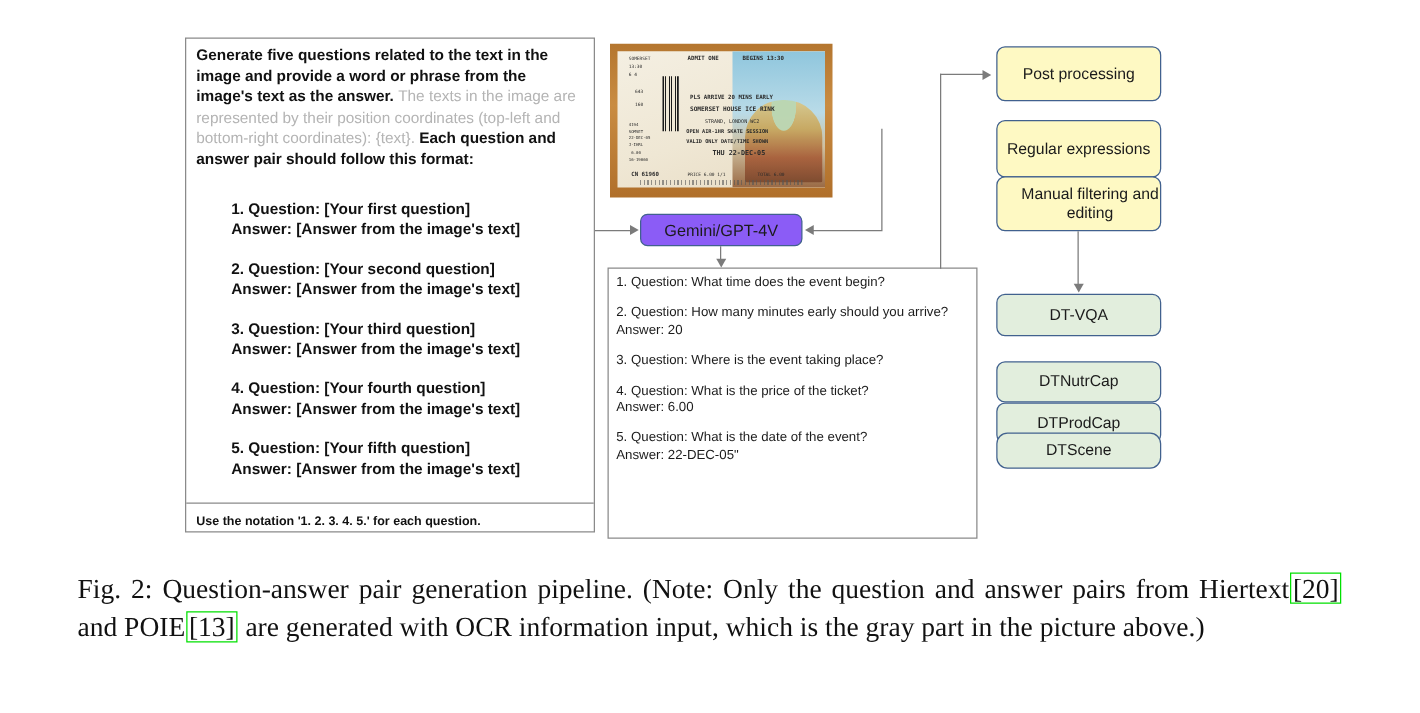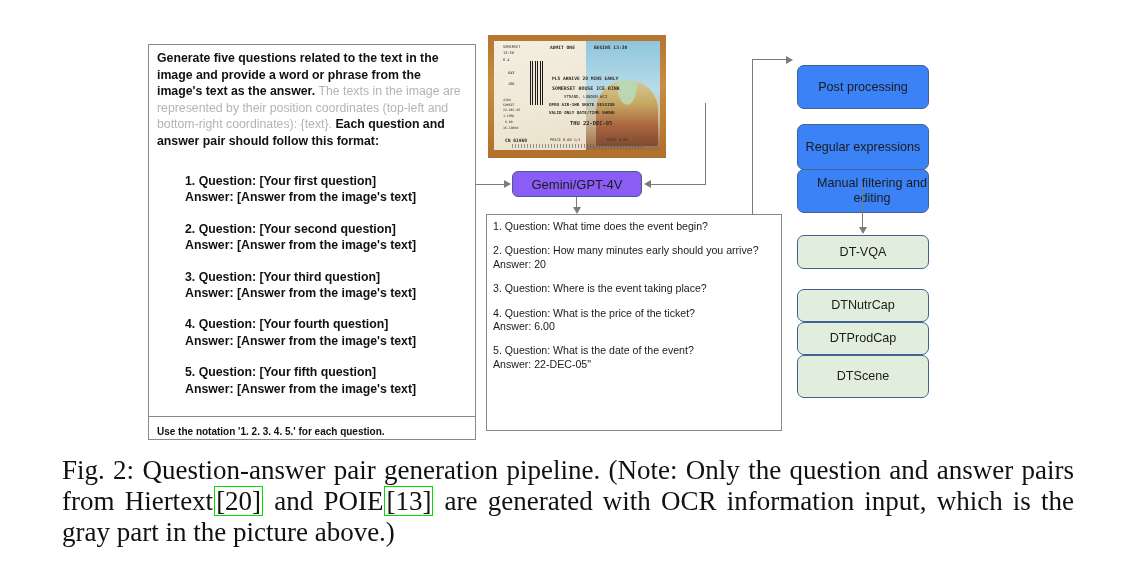--- a/index.html
+++ b/index.html
@@ -5,21 +5,21 @@
   html,body{margin:0;padding:0;}
   body{
     width:1136px;height:570px;background:#ffffff;
     font-family:"Liberation Sans", sans-serif;
     overflow:hidden;position:relative;
   }
   #figure{position:absolute;left:0;top:0;width:1136px;height:448px;}
 
   
   #prompt-box{
-    position:absolute;left:148px;top:44px;width:328px;height:396px;
+    position:absolute;left:148px;top:30px;width:328px;height:396px;
     border:1px solid #8a8a8a;background:#fff;box-sizing:border-box;
   }
   #prompt-intro{
     position:absolute;left:8px;top:5px;width:310px;
     font-size:12.3px;line-height:16.6px;color:#111;font-weight:600;
   }
   #prompt-intro .gray{color:#b4b4b4;font-weight:400;}
   #qa-template{
     position:absolute;left:36px;top:128px;width:290px;
     font-size:12.3px;line-height:16.4px;color:#111;font-weight:600;
@@ -86,35 +86,35 @@
   }
   .out-pair{margin-bottom:11px;}
 
   
   .rbox{
     position:absolute;box-sizing:border-box;
     border:1.2px solid #41618e;border-radius:7px;
     display:flex;align-items:center;justify-content:center;text-align:center;
     font-size:12.6px;color:#1b1b1b;line-height:15px;
   }
-  .blue{background:#3b82f6;margin-top:28px;}
+  .blue{background:#fef9c3;}
   .green{background:#e2eedd;}
 
   
   .ln{position:absolute;background:#7b7b7b;}
   .ah{position:absolute;width:0;height:0;}
   .ah-right{border-top:4px solid transparent;border-bottom:4px solid transparent;border-left:7px solid #7b7b7b;}
   .ah-left{border-top:4px solid transparent;border-bottom:4px solid transparent;border-right:7px solid #7b7b7b;}
   .ah-down{border-left:4px solid transparent;border-right:4px solid transparent;border-top:7px solid #7b7b7b;}
 
   
   #caption{
     position:absolute;left:62px;top:455px;width:1012px;
     font-family:"Liberation Serif", serif;
-    font-size:27px;line-height:31px;color:#111;text-align:justify;
+    font-size:22px;line-height:31px;color:#111;text-align:justify;
   }
   #caption .cref{
     border:1.6px solid #00e000;padding:0 1px;margin:0 1px;display:inline-block;line-height:1.05;
   }
 </style>
 </head>
 <body>
 
 <div id="figure">
 
@@ -230,21 +230,21 @@
   </div>
 
   <div class="rbox green" style="left:797px;top:289px;width:132px;height:33px;">
     <span>DTNutrCap</span>
   </div>
 
   <div class="rbox green" style="left:797px;top:322px;width:132px;height:33px;">
     <span>DTProdCap</span>
   </div>
 
-  <div class="rbox green" style="left:797px;top:355px;width:132px;height:43px;">
+  <div class="rbox green" style="left:797px;top:346px;width:132px;height:29px;border-radius:9px;">
     <span>DTScene</span>
   </div>
 
 
   <div class="ln" style="left:476px;top:183.5px;width:30px;height:1.4px;"></div>
   <div class="ah ah-right" style="left:504px;top:180px;"></div>
 
   <div class="ln" style="left:705px;top:103px;width:1.4px;height:81px;"></div>
   <div class="ln" style="left:650px;top:183.5px;width:56px;height:1.4px;"></div>
   <div class="ah ah-left" style="left:644px;top:180px;"></div>

